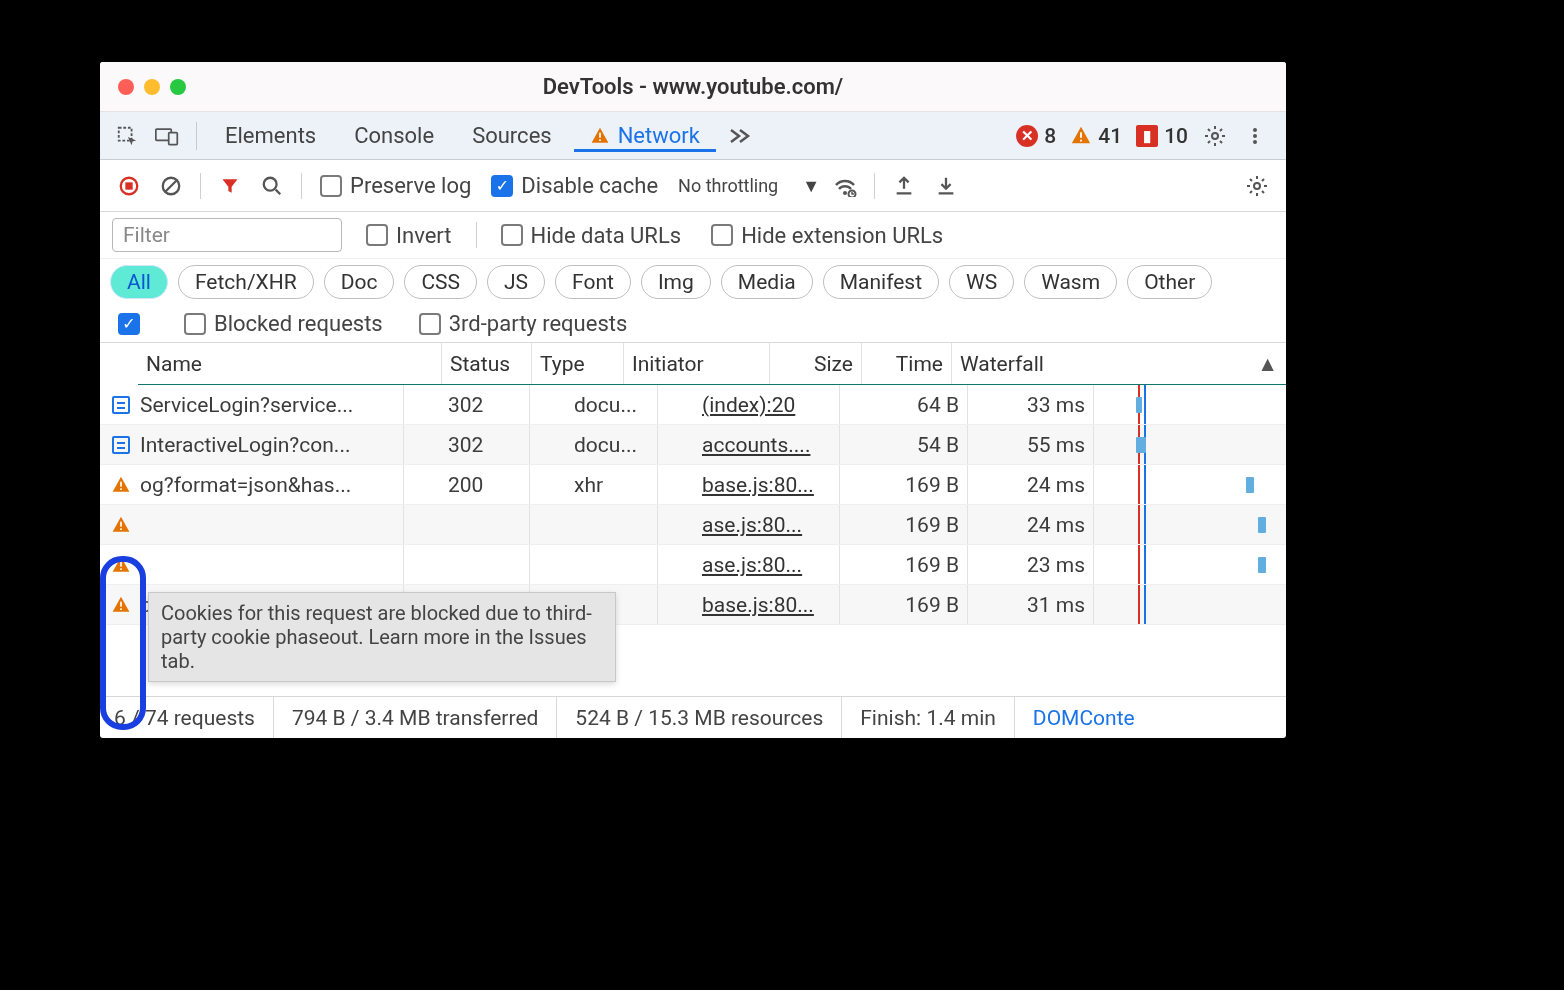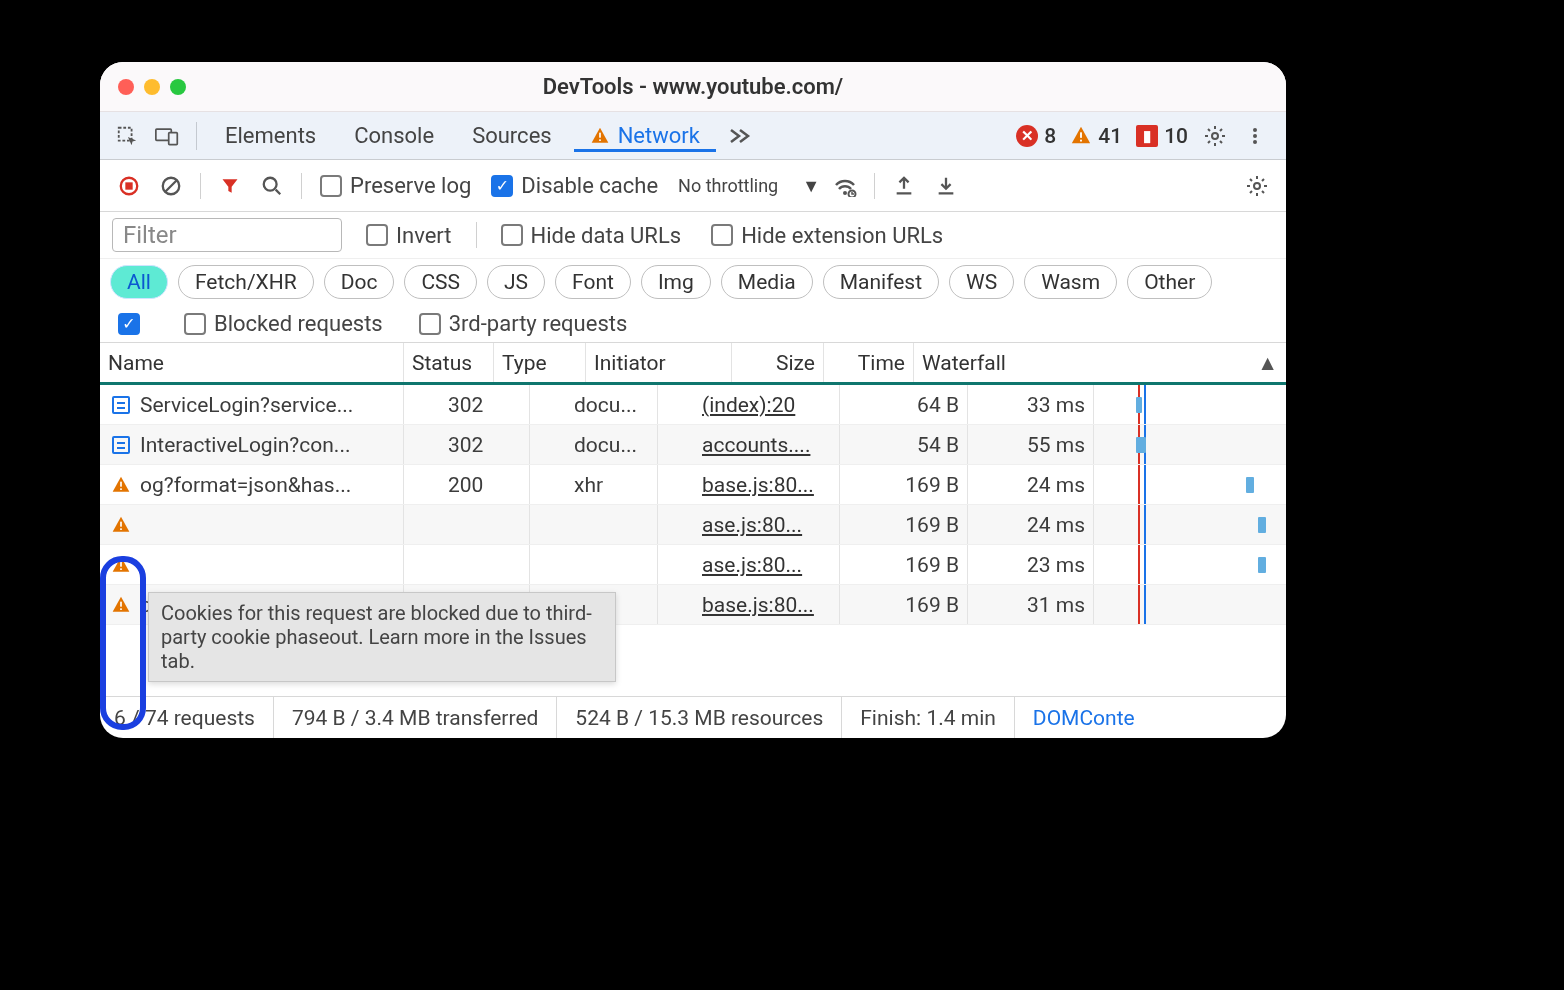--- a/index.html
+++ b/index.html
@@ -12,21 +12,21 @@
     color: #3c3c3c;
     position: relative;
   }
   .window {
     position: absolute;
     left: 100px;
     top: 62px;
     width: 1186px;
     height: 676px;
     background: #fff;
-    border-radius: 23px;
+    border-radius: 3px;
     overflow: hidden;
     box-shadow: 0 8px 40px rgba(0,0,0,0.5);
     display: flex;
     flex-direction: column;
   }
   
   .titlebar {
     height: 50px;
     background: #fbf9fa;
     display: flex;
@@ -102,21 +102,21 @@
   .toolbar-right{margin-left:auto; display:flex; align-items:center; gap:16px;}
   
   .filterrow {
     display:flex; align-items:center;
     padding:6px 12px; gap:18px;
     border-bottom:1px solid #efefef;
   }
   .filter-input{
     width:230px; height:34px;
     border:1px solid #b8b8b8; border-radius:4px;
-    padding:0 10px; font-size:24px; color:#777;
+    padding:0 10px; font-size:21px; color:#777;
     display:flex; align-items:center;
   }
   
   .chiprow{
     display:flex; align-items:center; flex-wrap:wrap;
     padding:6px 10px; gap:10px;
   }
   .chip{
     border:1.5px solid #bfbfbf; border-radius:20px;
     padding:4px 16px; font-size:21px; color:#333;
@@ -124,23 +124,24 @@
   .chip.active{ background:#5eead4; border-color:#cfe4ff; color:#0b57d0;}
   
   .extrarow{
     display:flex; align-items:center;
     padding:6px 12px; gap:24px;
     border-bottom:1px solid #d8d8d8;
   }
   
   .tablehead{
     display:flex;
-    border-bottom:3px solid #0f766e;
+    border-bottom:1px solid #0f766e;
     background:#fff;
     height:42px;
+    margin-left:38px;
   }
   .th, .td{
     padding:0 8px;
     font-size:21px;
     border-right:1px solid #e3e3e3;
     height:100%;
     display:flex; align-items:center;
     overflow:hidden; white-space:nowrap;
   }
   .th{ color:#333; }

